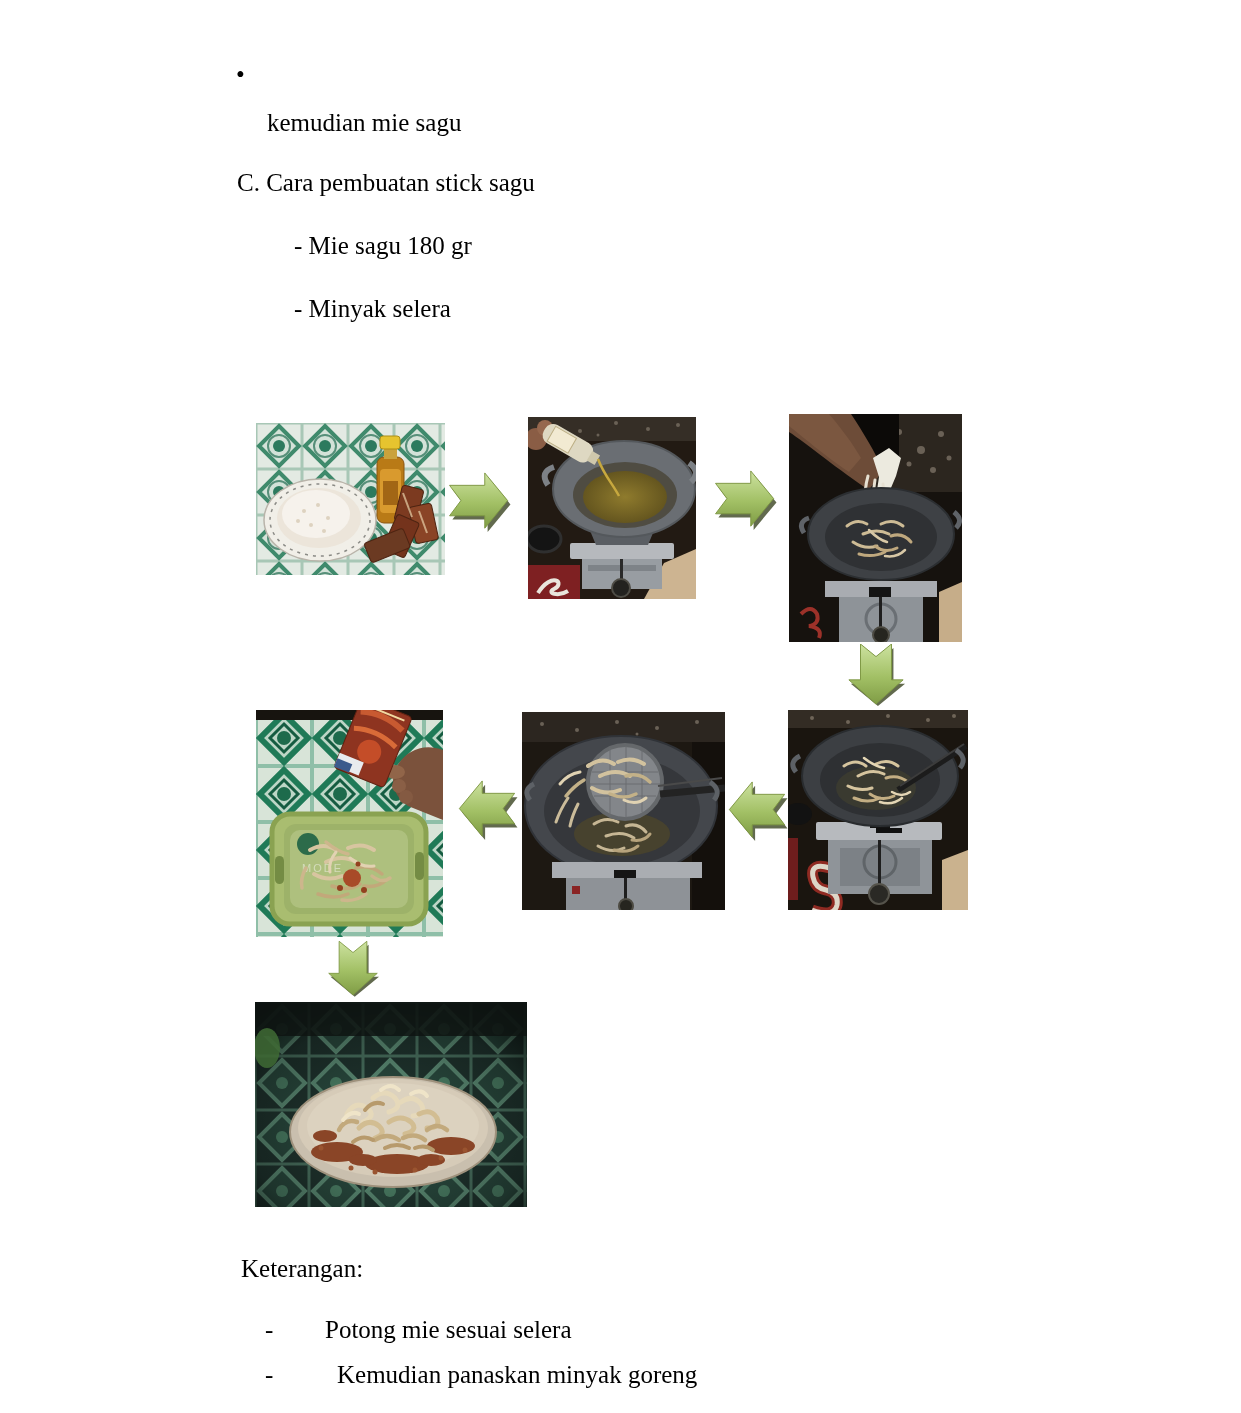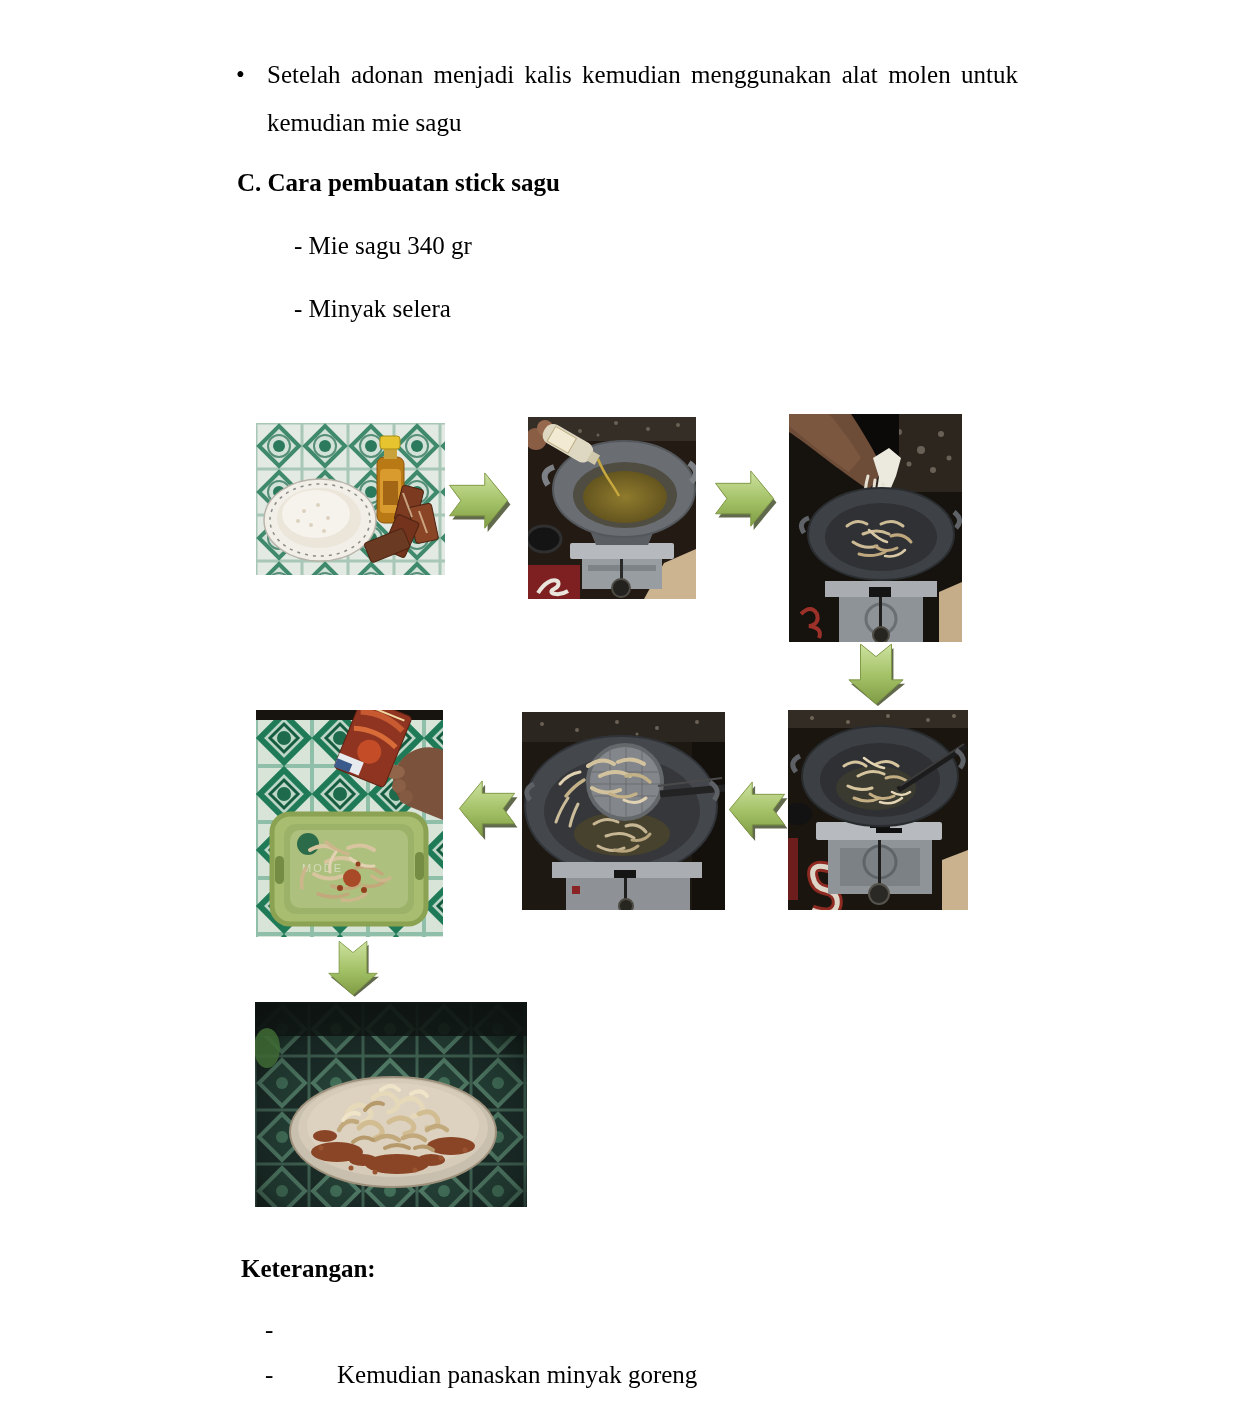--- a/index.html
+++ b/index.html
@@ -1,19 +1,19 @@
 <!DOCTYPE html>
 <html><head>
 <meta charset="utf-8">
 <style>
   html,body{margin:0;padding:0;background:#ffffff;}
   #page{position:relative;width:1241px;height:1413px;background:#ffffff;
         font-family:"Liberation Serif", serif;color:#000;overflow:hidden;}
   .txt{position:absolute;font-size:25px;line-height:34px;white-space:pre;}
-  .b{font-weight:bold;}
+  .b{font-weight:normal;}
   .jus{white-space:normal;text-align:justify;text-align-last:justify;word-spacing:2px;}
   .ph{position:absolute;}
   .ph svg,.ar svg{display:block;width:100%;height:100%;}
   .ar{position:absolute;}
 </style>
 </head>
 <body>
 
 <svg width="0" height="0" style="position:absolute" aria-hidden="true">
   <defs>
@@ -50,26 +50,25 @@
       <rect width="54" height="54" fill="none" stroke="#4f7a67" stroke-width="3"></rect>
       <path d="M27 4 L50 27 L27 50 L4 27 Z" fill="#2d4f43" stroke="#63977e" stroke-width="4"></path>
       <circle cx="27" cy="27" r="6" fill="#528a6e"></circle>
     </pattern>
   </defs>
 </svg>
 
 <div id="page">
 
   <div class="txt" style="left:236px;top:58px">•</div>
-  <div class="txt jus" style="left:267px;top:58px;width:751px">Setelah adonan menjadi kalis kemudian menggunakan alat molen untuk</div>
   <div class="txt" style="left:267px;top:106px">kemudian mie sagu</div>
 
   <div class="txt b" style="left:237px;top:166px">C. Cara pembuatan stick sagu</div>
 
-  <div class="txt" style="left:294px;top:229px">- Mie sagu 340 gr</div>
+  <div class="txt" style="left:294px;top:229px">- Mie sagu 180 gr</div>
   <div class="txt" style="left:294px;top:292px">- Minyak selera</div>
 
   <div class="ph" style="left:256px;top:423px;width:189px;height:152px">
     <svg viewBox="0 0 189 152" preserveAspectRatio="none">
       <rect width="189" height="152" fill="url(#tileLight)"></rect>
       <ellipse cx="64" cy="97" rx="56" ry="41" fill="#f1efe8" stroke="#b9b4aa" stroke-width="1.5"></ellipse>
       <ellipse cx="64" cy="97" rx="50" ry="36" fill="none" stroke="#8b8b86" stroke-width="1.5" stroke-dasharray="3 5"></ellipse>
       <ellipse cx="63" cy="95" rx="42" ry="30" fill="#ece5da"></ellipse>
       <ellipse cx="60" cy="91" rx="34" ry="24" fill="#f6f2ec"></ellipse>
       <g fill="#ddd2c0">
@@ -377,16 +376,17 @@
         <path d="M104,126 q10,-10 20,-2 q8,8 -4,12 M134,120 q12,-8 22,0 q8,8 -6,12 M164,112 q12,-6 18,4 q4,10 -10,10" stroke="#d2bd92" stroke-width="5"></path>
         <path d="M84,128 q6,-12 18,-8 M172,128 q10,-8 20,0 M120,138 q12,-8 24,0 M148,136 q12,-6 22,2" stroke="#c2a97c" stroke-width="4.5"></path>
         <path d="M98,140 q10,-8 20,-2 M130,146 q12,-6 24,0 M160,146 q10,-4 18,2 M110,108 q8,-10 18,-6" stroke="#b79a6c" stroke-width="4"></path>
         <path d="M126,88 q10,-8 18,0 M156,92 q10,-6 16,2 M88,118 q8,-10 16,-6" stroke="#efe4c8" stroke-width="4"></path>
       </g>
     </svg>
   </div>
 
   <div class="txt b" style="left:241px;top:1252px">Keterangan:</div>
   <div class="txt" style="left:265px;top:1313px">-</div>
+  <div class="txt" style="left:325px;top:1313px">Potong mie sesuai selera</div>
   <div class="txt" style="left:265px;top:1358px">-</div>
   <div class="txt" style="left:337px;top:1358px">Kemudian panaskan minyak goreng</div>
 
 </div>
 
 </body></html>

